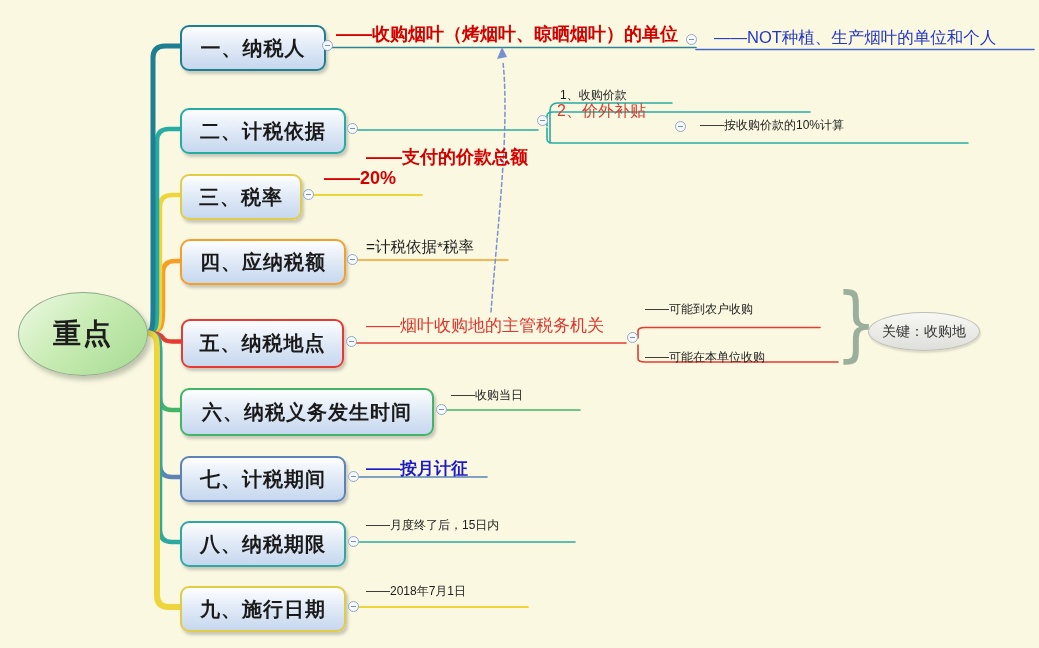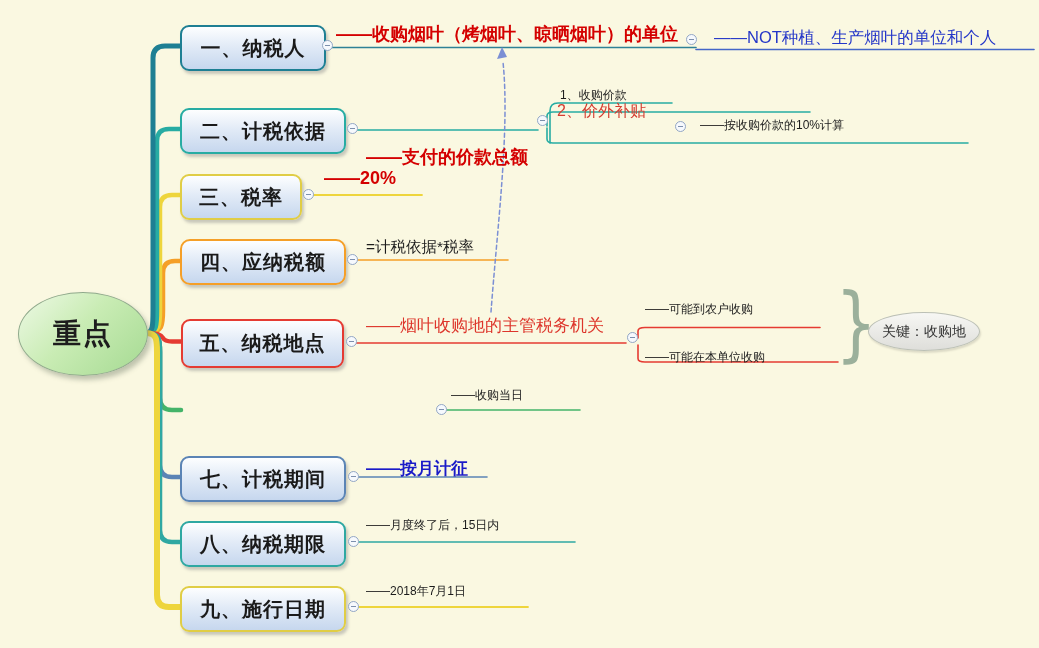--- a/index.html
+++ b/index.html
@@ -97,20 +97,21 @@
     <path d="M 502,47 L 497,59 L 507,57 Z" fill="#7B8FD4"></path>
   </svg>
 
   <div class="root">重点</div>
 
   <div class="node" style="left: 180px; top: 25px; width: 142px; height: 42px; border-color: rgb(30, 127, 147);">一、纳税人</div>
   <div class="node" style="left: 180px; top: 108px; width: 162px; height: 42px; border-color: rgb(39, 172, 163);">二、计税依据</div>
   <div class="node" style="left: 180px; top: 174px; width: 118px; height: 42px; border-color: rgb(224, 205, 69);">三、税率</div>
   <div class="node" style="left: 180px; top: 239px; width: 162px; height: 42px; border-color: rgb(245, 159, 39); border-radius: 10px;">四、应纳税额</div>
   <div class="node" style="left: 181px; top: 319px; width: 159px; height: 45px; border-color: rgb(229, 59, 50); text-align: right;">五、纳税地点</div>
+  <div class="node" style="left: 180px; top: 388px; width: 250px; height: 44px; border-color: rgb(68, 180, 105);">六、纳税义务发生时间</div>
   <div class="node" style="left: 180px; top: 456px; width: 162px; height: 42px; border-color: rgb(91, 132, 181);">七、计税期间</div>
   <div class="node" style="left: 180px; top: 521px; width: 162px; height: 42px; border-color: rgb(47, 168, 162);">八、纳税期限</div>
   <div class="node" style="left: 180px; top: 586px; width: 162px; height: 42px; border-color: rgb(224, 205, 69);">九、施行日期</div>
 
   <div class="bt red-bold" style="left:336px;top:22px;">——收购烟叶（烤烟叶、晾晒烟叶）的单位</div>
   <div class="bt blue" style="left:714px;top:27px;">——NOT种植、生产烟叶的单位和个人</div>
 
   <div class="bt red-bold" style="left:366px;top:103px;margin-top:42px;">——支付的价款总额</div>
   <div class="bt" style="left:560px;top:87px;">1、收购价款</div>
   <div class="bt red-sm" style="left:557px;top:101px;">2、价外补贴</div>

